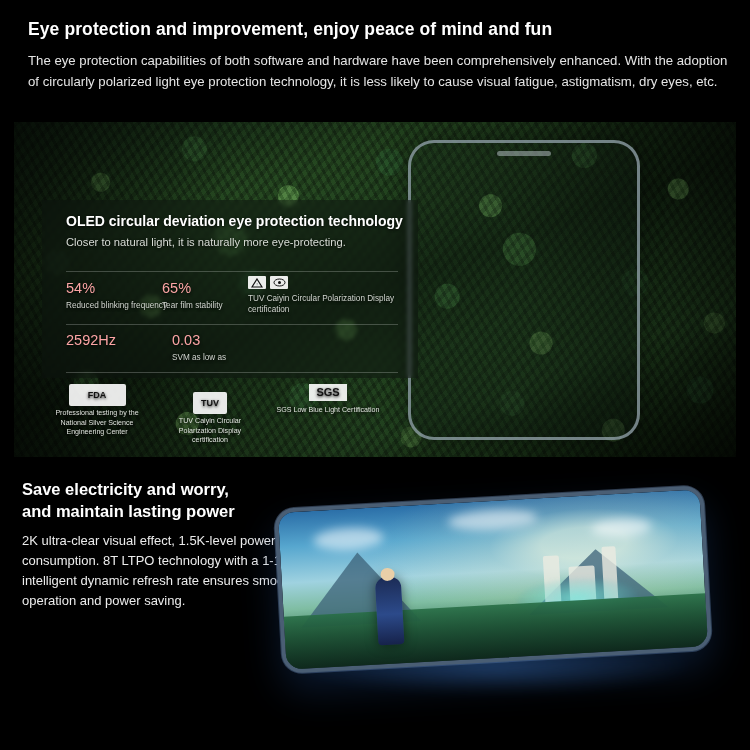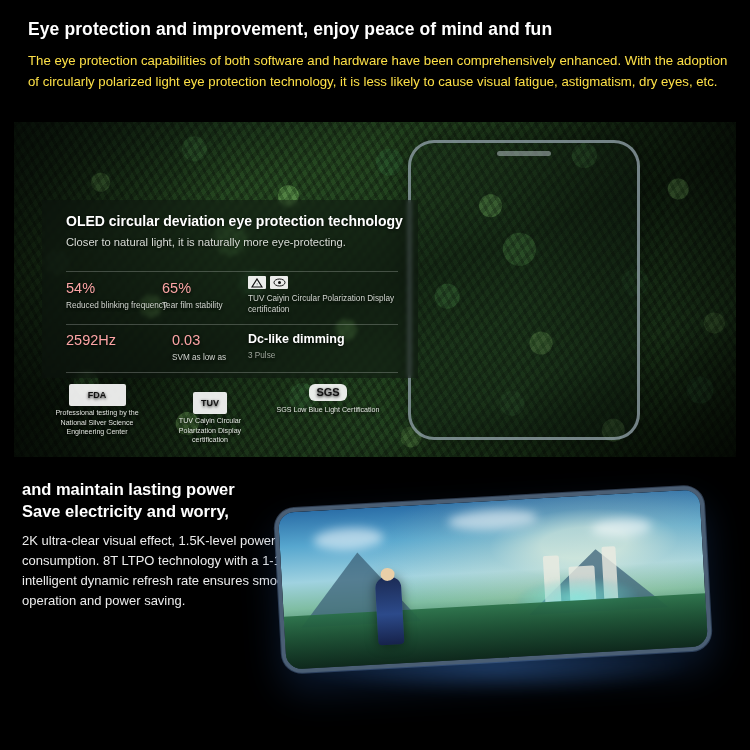--- a/index.html
+++ b/index.html
@@ -25,21 +25,21 @@
     font-size: 17.5px;
     font-weight: bold;
     color: #ffffff;
     letter-spacing: 0.1px;
     line-height: 1.3;
   }
   .sec-body {
     margin-top: 9px;
     font-size: 13.2px;
     line-height: 1.62;
-    color: #fde047;
+    color: #e5e5e5;
     font-weight: 400;
   }
 
   
   .forest {
     position: absolute;
     left: 14px; top: 122px;
     width: 722px; height: 335px;
     overflow: hidden;
     background: #09130b;
@@ -305,49 +305,45 @@
 
       <div class="stat" style="left:24px; top:132px; width:110px;">
         <div class="num">2592Hz</div>
       </div>
 
       <div class="stat" style="left:130px; top:132px; width:80px;">
         <div class="num">0.03</div>
         <div class="lbl">SVM as low as</div>
       </div>
 
-      <div class="stat dim" style="left:206px; top:132px; width:150px;">
-        <div class="num" style="font-weight:bold;font-size:12.5px;color:#fff;">Dc-like dimming</div>
-        <div class="lbl">3 Pulse</div>
-      </div>
 
       <div class="hr h3"></div>
     </div>
 
     <div class="certs">
       <div class="cert" style="left:0; top:0; width:110px;">
         <span class="mark" style="width:57px;height:22px;border-radius:2px;">FDA</span>
         <span>Professional testing by the National Silver Science Engineering Center</span>
       </div>
       <div class="cert" style="left:118px; top:8px; width:100px;">
         <span class="mark" style="width:34px;height:22px;border-radius:2px;">TUV</span>
         <span>TUV Caiyin Circular Polarization Display certification</span>
       </div>
       <div class="cert" style="left:224px; top:0; width:124px;">
-        <span class="mark" style="width:38px;height:17px;border-radius:6px;font-size:11px;">SGS</span>
+        <span class="mark" style="width:38px;height:17px;border-radius:0;font-size:11px;">SGS</span>
         <span style="display:block;margin-top:5px;">SGS Low Blue Light Certification</span>
       </div>
     </div>
   </div>
 
   <div class="divider" style="top:458px;"></div>
 
   <div class="sec2-head">
+    <div class="sec2-title">Save electricity and worry,</div>
     <div class="sec2-title">and maintain lasting power</div>
-    <div class="sec2-title">Save electricity and worry,</div>
     <div class="sec2-body">2K ultra-clear visual effect, 1.5K-level power consumption. 8T LTPO technology with a 1-144Hz intelligent dynamic refresh rate ensures smooth operation and power saving.</div>
   </div>
 
   <div class="lglow"></div>
 
   <div class="lphone">
     <div class="lscreen">
       <div class="cloud" style="left:8%; top:12%; width:70px; height:22px;"></div>
       <div class="cloud" style="left:40%; top:6%; width:90px; height:20px;"></div>
       <div class="cloud" style="left:74%; top:16%; width:60px; height:18px;"></div>

